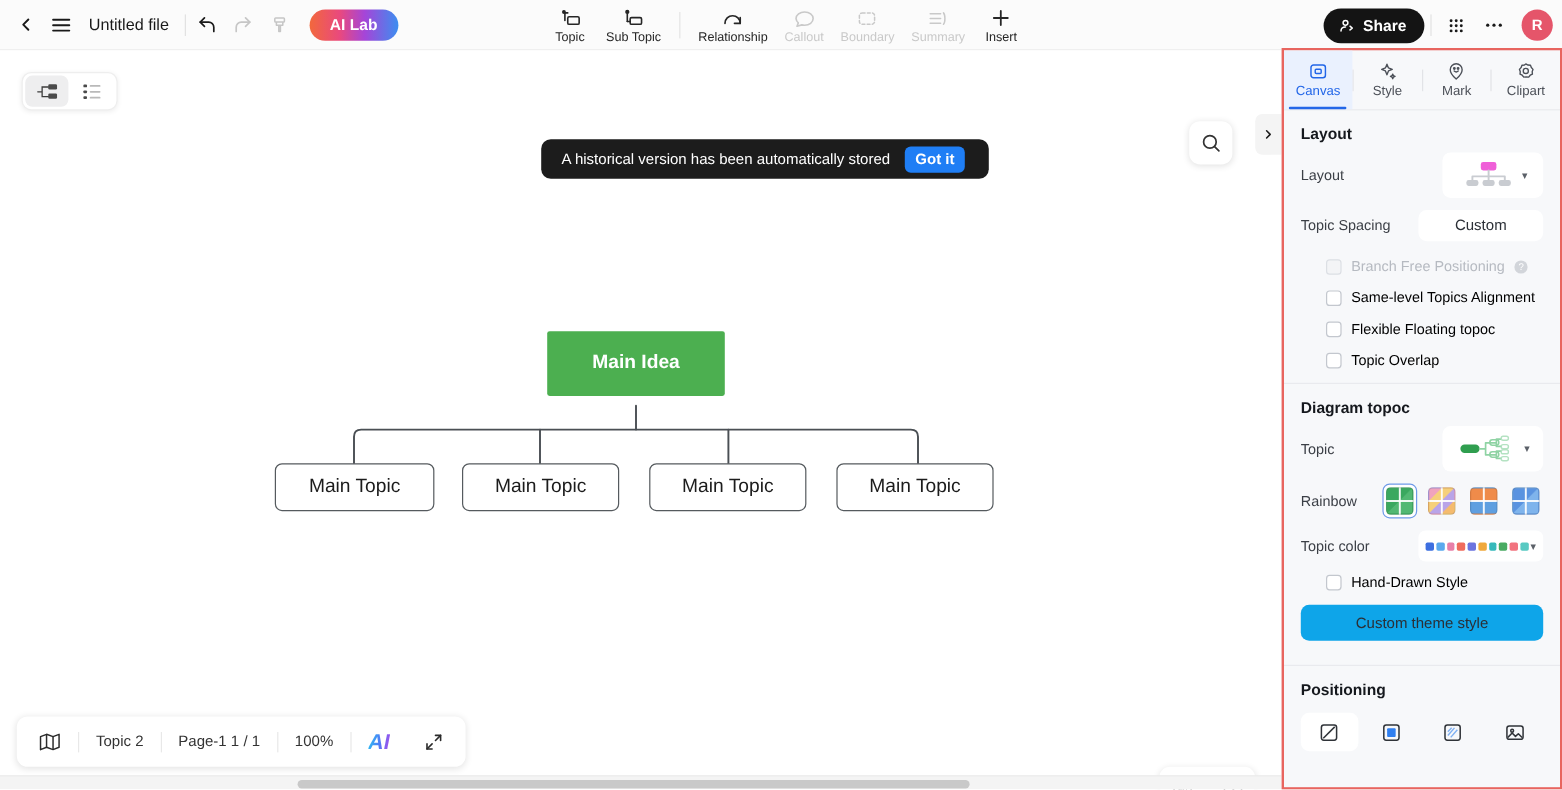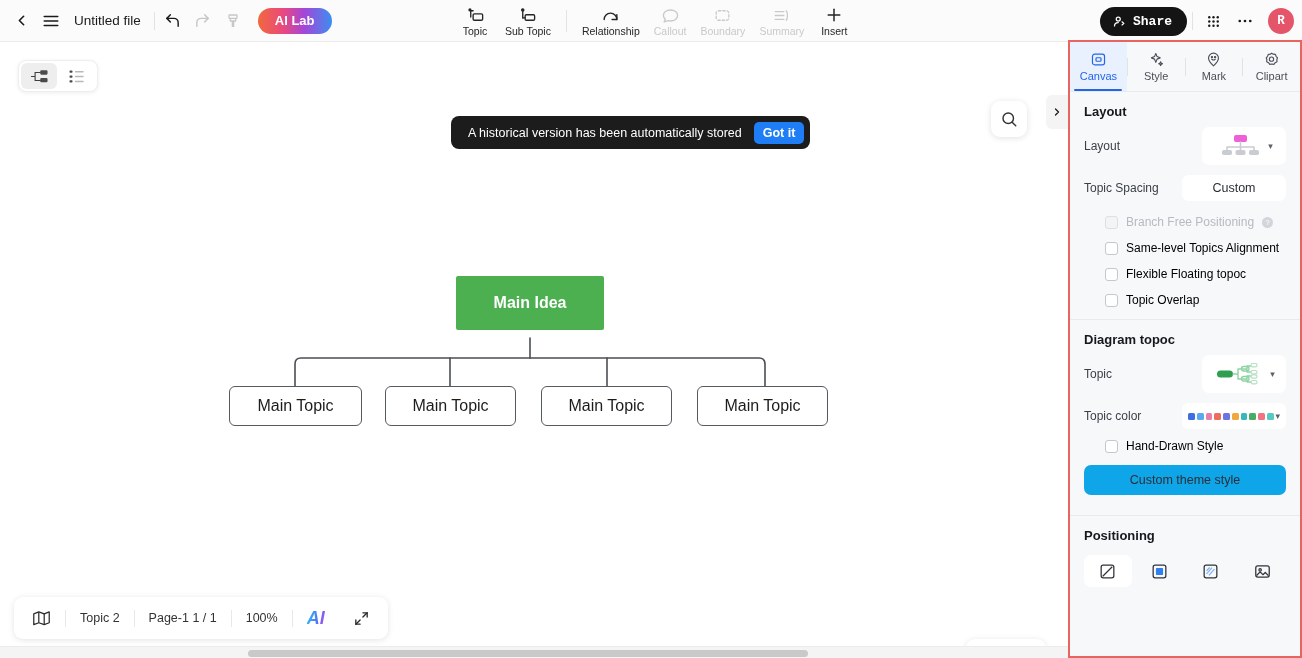--- a/index.html
+++ b/index.html
@@ -40,21 +40,21 @@
   .tool {
     display: flex; flex-direction: column; align-items: center; justify-content: center;
     min-width: 46px; padding: 0 7px; height: 40px; cursor: pointer; color: #262626;
   }
   .tool .tlabel { font-size: 10.5px; margin-top: 1px; line-height: 11px; white-space: nowrap; }
   .tool.disabled { color: #c9c9c9; cursor: default; }
   .tool-sep { width: 1px; height: 22px; background: #e4e4e4; margin: 0 8px; }
 
   .tb-right {
     position: absolute; right: 8px; top: 0; height: 42px;
-    display: flex; align-items: center; gap: 2px; font-family: Liberation Mono, monospace;
+    display: flex; align-items: center; gap: 2px;
   }
   .share-btn {
     height: 29px; padding: 0 15px 0 12px; border-radius: 15px; background: #141414;
     color: #fff; font-size: 13px; font-weight: 600; display: flex; align-items: center;
     gap: 6px; cursor: pointer;
   }
   .avatar {
     width: 26px; height: 26px; border-radius: 50%; background: #e5556a; color: #fff;
     font-size: 12.5px; font-weight: 600; display: flex; align-items: center;
     justify-content: center; margin-left: 6px; cursor: pointer;
@@ -84,21 +84,21 @@
   }
   .panel-handle {
     position: absolute; left: 1046px; top: 53px; width: 22px; height: 34px;
     background: #f4f4f4; border-radius: 6px 0 0 6px; display: flex;
     align-items: center; justify-content: center; cursor: pointer; color: #1c1c1c;
   }
 
   .toast {
     position: absolute; left: 451px; top: 74px; height: 33px; background: #1c1c1c;
     border-radius: 8px; display: flex; align-items: center; gap: 12px;
-    padding: 0 6px 0 17px; color: #fff; font-size: 12.5px; white-space: nowrap;
+    padding: 0 20px 0 17px; color: #fff; font-size: 12.5px; white-space: nowrap;
   }
   .toast-btn {
     background: #1f7ef5; color: #fff; font-size: 12.5px; font-weight: 600;
     border-radius: 5px; padding: 4px 9px; cursor: pointer;
   }
 
   
   .map { position: absolute; left: 0; top: 0; width: 1068px; height: 616px; }
   .node {
     position: absolute; display: flex; align-items: center; justify-content: center;
@@ -550,20 +550,49 @@
                 <rect x="28.5" y="17.5" width="7.5" height="4.5" rx="2.2" fill="none" stroke="#8fd3a4" stroke-width="1.3"></rect>
                 <rect x="38" y="4.5" width="6" height="3.4" rx="1.6" fill="none" stroke="#b4e2c2" stroke-width="1.2"></rect>
                 <rect x="38" y="11.5" width="6" height="3.4" rx="1.6" fill="none" stroke="#b4e2c2" stroke-width="1.2"></rect>
                 <rect x="38" y="15.8" width="6" height="3.4" rx="1.6" fill="none" stroke="#b4e2c2" stroke-width="1.2"></rect>
                 <rect x="38" y="21.5" width="6" height="3.4" rx="1.6" fill="none" stroke="#b4e2c2" stroke-width="1.2"></rect>
               </svg>
             <span class="chev">▾</span>
           </div>
         </div>
 
+        <div class="row">
+          <div class="row-label">Rainbow</div>
+          <div class="sw-row">
+            <span class="sw-wrap sel">
+              <span class="sw" style="background:
+                  linear-gradient(to right, transparent 47.5%, rgba(255,255,255,.92) 47.5%, rgba(255,255,255,.92) 52.5%, transparent 52.5%),
+                  linear-gradient(to bottom, transparent 47.5%, rgba(255,255,255,.92) 47.5%, rgba(255,255,255,.92) 52.5%, transparent 52.5%),
+                  linear-gradient(135deg,#3aa85f 0 50%,#52b873 50% 100%);"></span>
+            </span>
+            <span class="sw-wrap">
+              <span class="sw" style="background:
+                  linear-gradient(to right, transparent 47.5%, rgba(255,255,255,.92) 47.5%, rgba(255,255,255,.92) 52.5%, transparent 52.5%),
+                  linear-gradient(to bottom, transparent 47.5%, rgba(255,255,255,.92) 47.5%, rgba(255,255,255,.92) 52.5%, transparent 52.5%),
+                  linear-gradient(135deg,#f0a3bd 0 25%,#f6d07a 25% 50%,#b9a4e8 50% 75%,#f5bb6e 75% 100%);"></span>
+            </span>
+            <span class="sw-wrap">
+              <span class="sw" style="background:
+                  linear-gradient(to right, transparent 47.5%, rgba(255,255,255,.92) 47.5%, rgba(255,255,255,.92) 52.5%, transparent 52.5%),
+                  linear-gradient(to bottom, transparent 47.5%, rgba(255,255,255,.92) 47.5%, rgba(255,255,255,.92) 52.5%, transparent 52.5%),
+                  linear-gradient(180deg,#ef8b4a 0 50%,#5f9fe0 50% 100%);"></span>
+            </span>
+            <span class="sw-wrap">
+              <span class="sw" style="background:
+                  linear-gradient(to right, transparent 47.5%, rgba(255,255,255,.92) 47.5%, rgba(255,255,255,.92) 52.5%, transparent 52.5%),
+                  linear-gradient(to bottom, transparent 47.5%, rgba(255,255,255,.92) 47.5%, rgba(255,255,255,.92) 52.5%, transparent 52.5%),
+                  linear-gradient(135deg,#5a93e0 0 50%,#7fb4ec 50% 100%);"></span>
+            </span>
+          </div>
+        </div>
 
         <div class="row">
           <div class="row-label">Topic color</div>
           <div class="colorstrip">
             <span class="cdot" style="background:#3d6fe0"></span>
             <span class="cdot" style="background:#5aa9ee"></span>
             <span class="cdot" style="background:#e87fa8"></span>
             <span class="cdot" style="background:#ef6b5c"></span>
             <span class="cdot" style="background:#6b74e0"></span>
             <span class="cdot" style="background:#f0a93c"></span>

